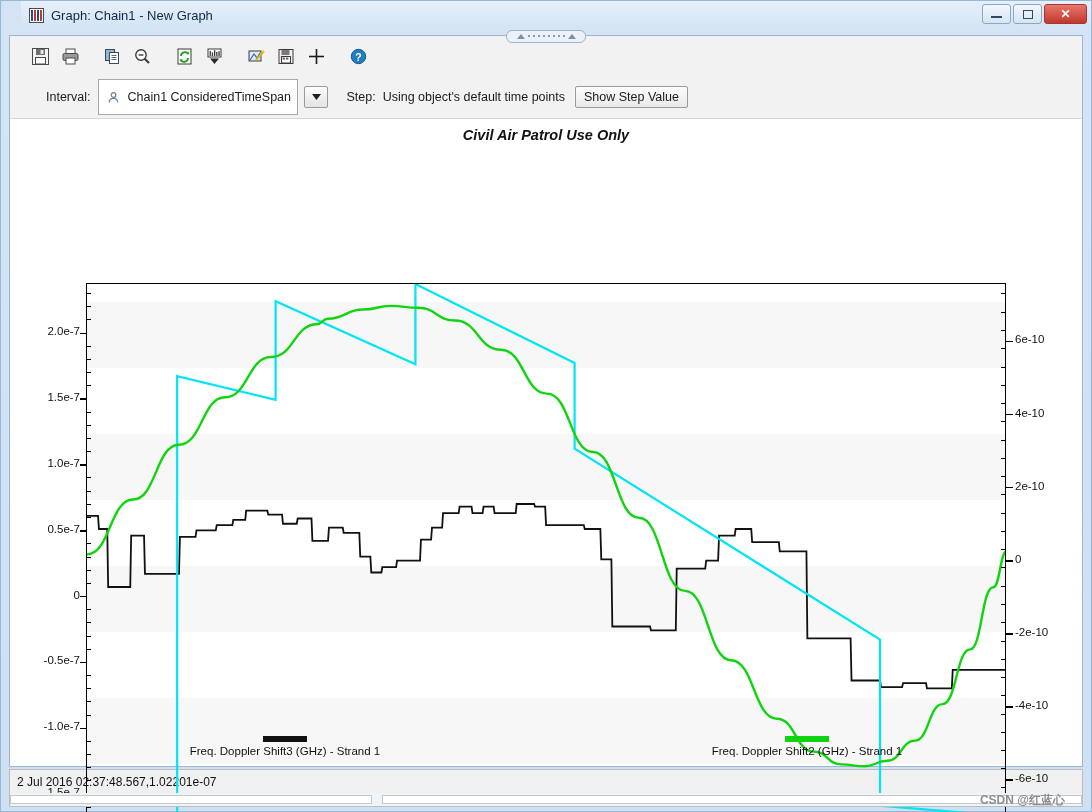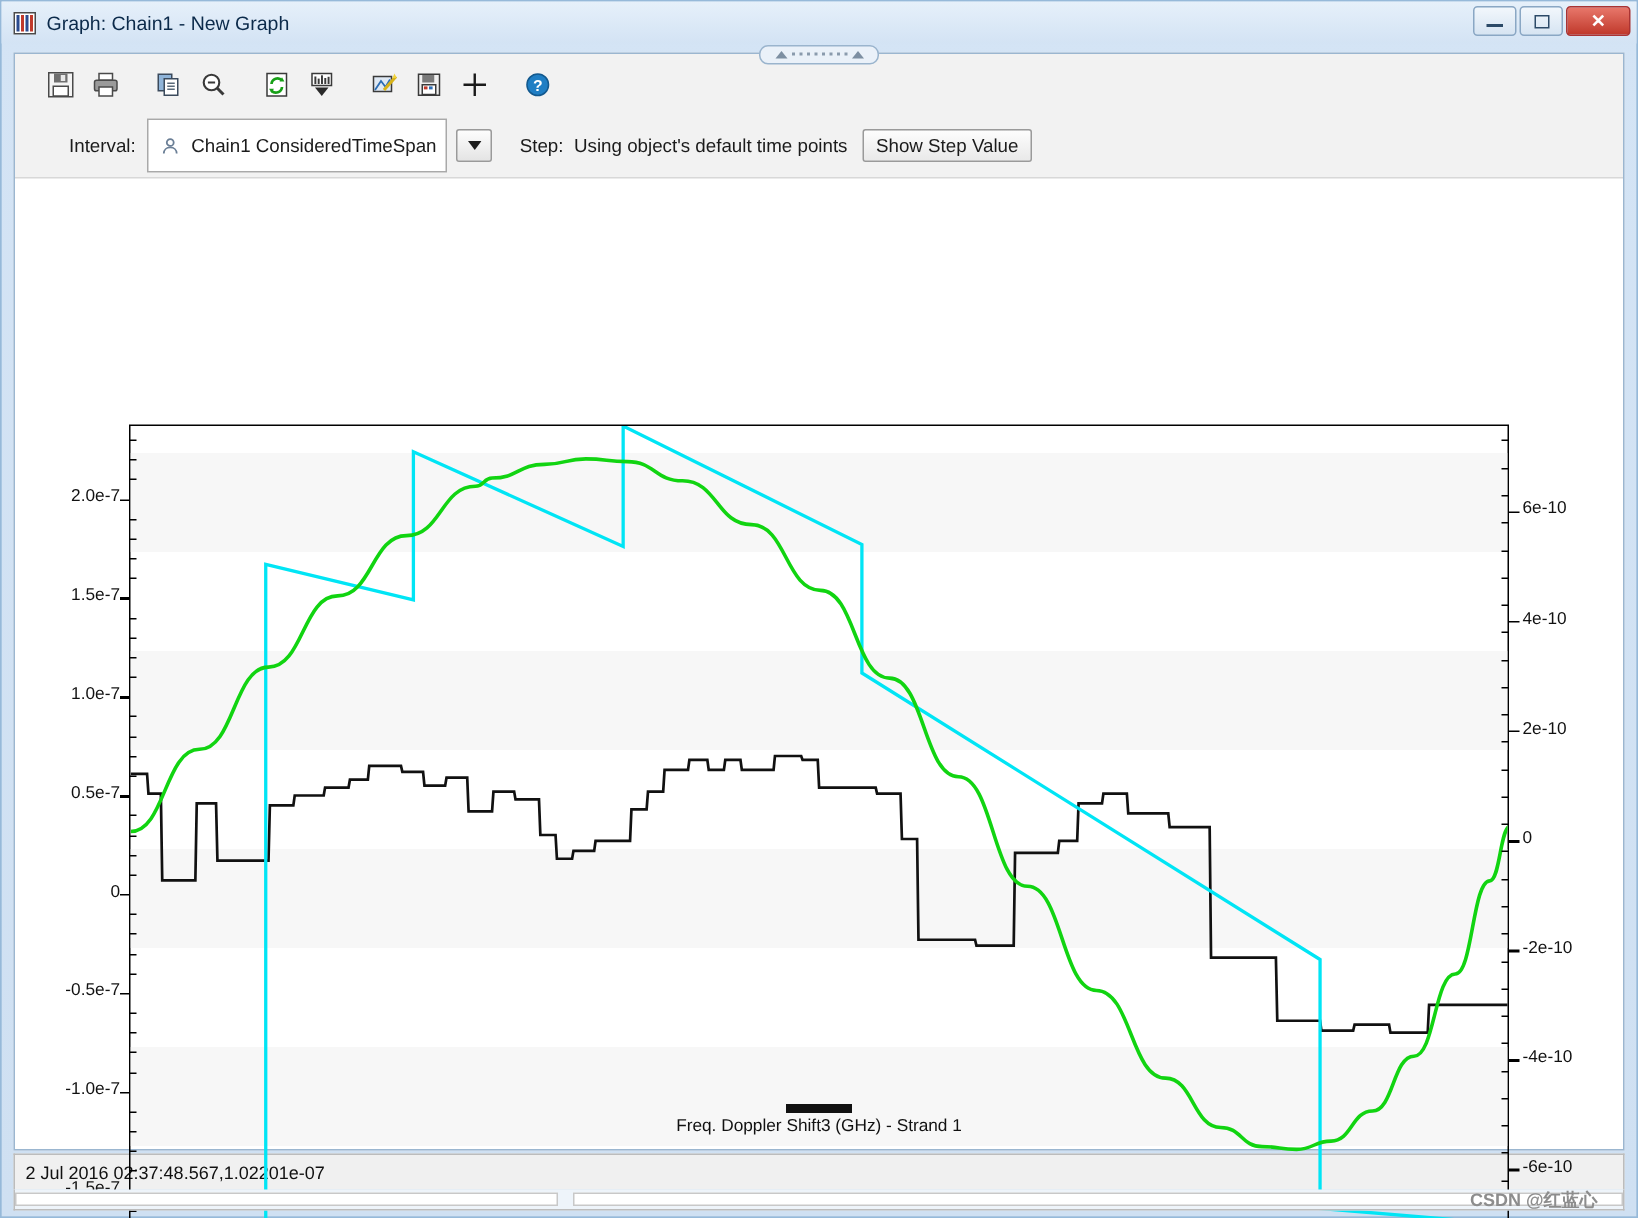--- a/index.html
+++ b/index.html
@@ -14,20 +14,21 @@
     border:1px solid #96b9d9;
     box-sizing:border-box;
     display:flex;flex-direction:column;
   }
   
   .titlebar{
     height:28px;flex:none;position:relative;
     display:flex;align-items:center;
     padding-left:8px;
     background:linear-gradient(#e6f0fa,#d3e3f4);
+    margin-left:20px;
   }
   .app-icon{
     width:15px;height:15px;margin-right:7px;flex:none;
     position:relative;background:#fff;border:1px solid #4a4a4a;
     box-sizing:border-box;
   }
   .app-icon i{position:absolute;top:1px;bottom:1px;width:2px;display:block;}
   .title-text{
     font-size:13px;color:#0b2a4a;white-space:nowrap;
   }
@@ -292,20 +293,21 @@
         </svg>
       </div>
       <span class="step-lbl">Step:</span>
       <span class="step-val">Using object's default time points</span>
       <div class="stepbtn">
         <span>Show Step Value</span>
       </div>
     </div>
 
     <div class="graphpane">
+      <div class="chart-title">Civil Air Patrol Use Only</div>
 
       <div class="plot">
 
         <div class="band" style="top:18px;height:66px;"></div>
         <div class="band" style="top:150px;height:66px;"></div>
         <div class="band" style="top:282px;height:66px;"></div>
         <div class="band" style="top:414px;height:66px;"></div>
         <div class="band" style="top:0px;height:0px;"></div>
 
         <svg id="plot-svg" width="920" height="548" viewBox="0 0 920 548" style="position:absolute;left:0;top:0;">
@@ -412,20 +414,24 @@
           <div class="tick" style="left: 991px; top: 174.46px; width: 5px; height: 1px;"></div>
         </div>
 
       <div id="x-axis"></div>
 
       <div class="legend">
         <div class="leg-item">
           <span class="leg-swatch" style="background:#111111;"></span>
           <span class="leg-text">Freq. Doppler Shift3 (GHz) - Strand 1</span>
         </div>
+        <div class="leg-item">
+          <span class="leg-swatch" style="background:#11d411;"></span>
+          <span class="leg-text">Freq. Doppler Shift2 (GHz) - Strand 1</span>
+        </div>
       </div>
     </div>
   </div>
 
   <div class="statusbar">
     <span>2 Jul 2016 02:37:48.567,1.02201e-07</span>
   </div>
   <div class="bottomstrip">
     <div class="seg" style="left:0;width:360px;"></div>
     <div class="seg" style="left:372px;right:0;"></div>

